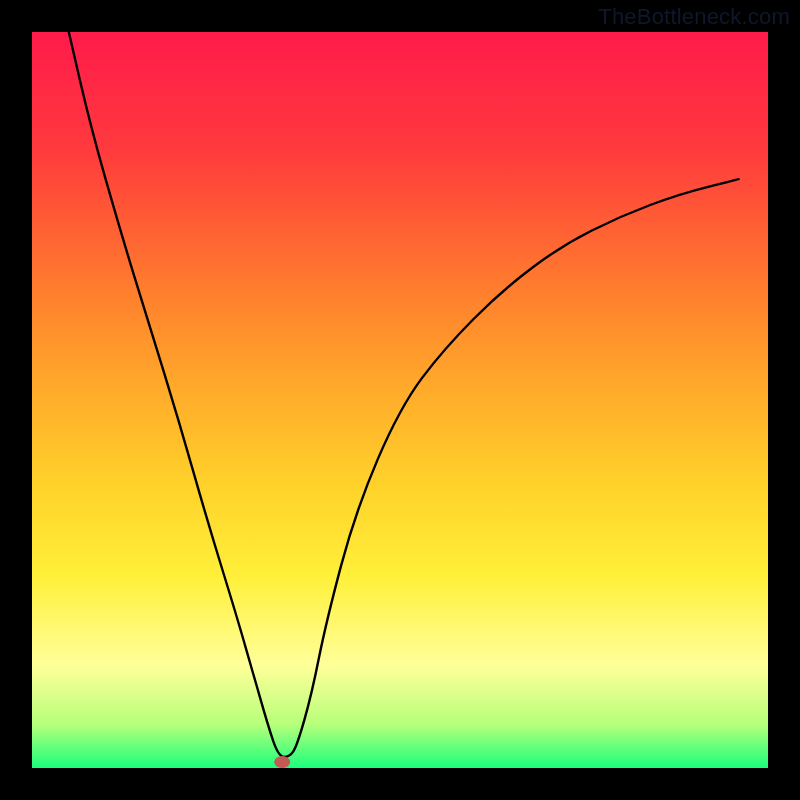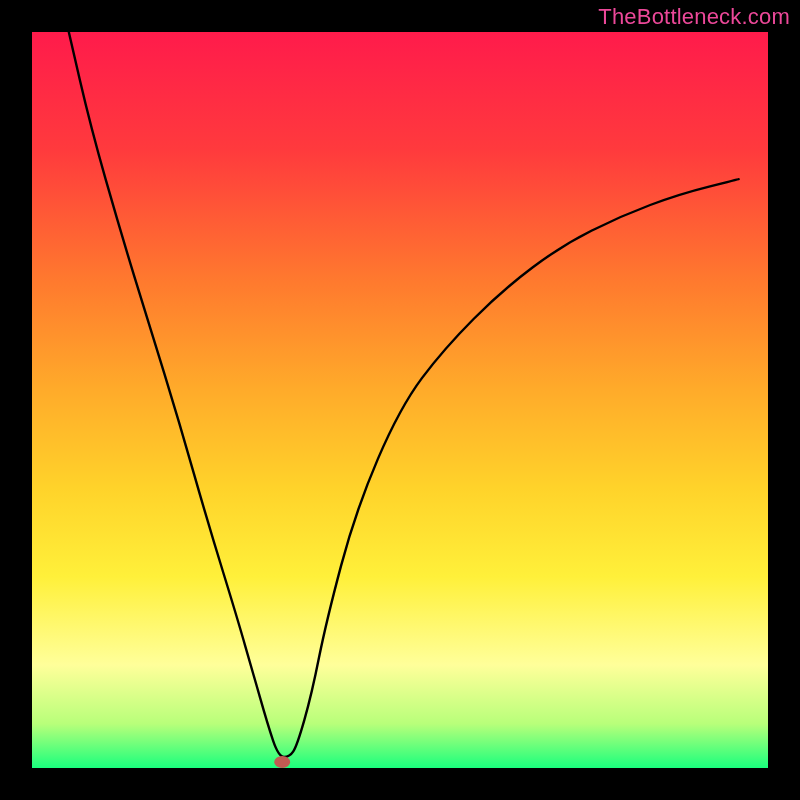--- a/index.html
+++ b/index.html
@@ -13,21 +13,21 @@
     height: 800px;
     position: relative;
   }
   .watermark {
     position: absolute;
     top: 4px;
     right: 10px;
     z-index: 10;
     font-size: 22px;
     font-weight: 500;
-    color: #ec4899;
+    color: #0f172a;
     letter-spacing: 0.2px;
     user-select: none;
   }
   svg {
     display: block;
   }
 </style>
 </head>
 <body>
 

